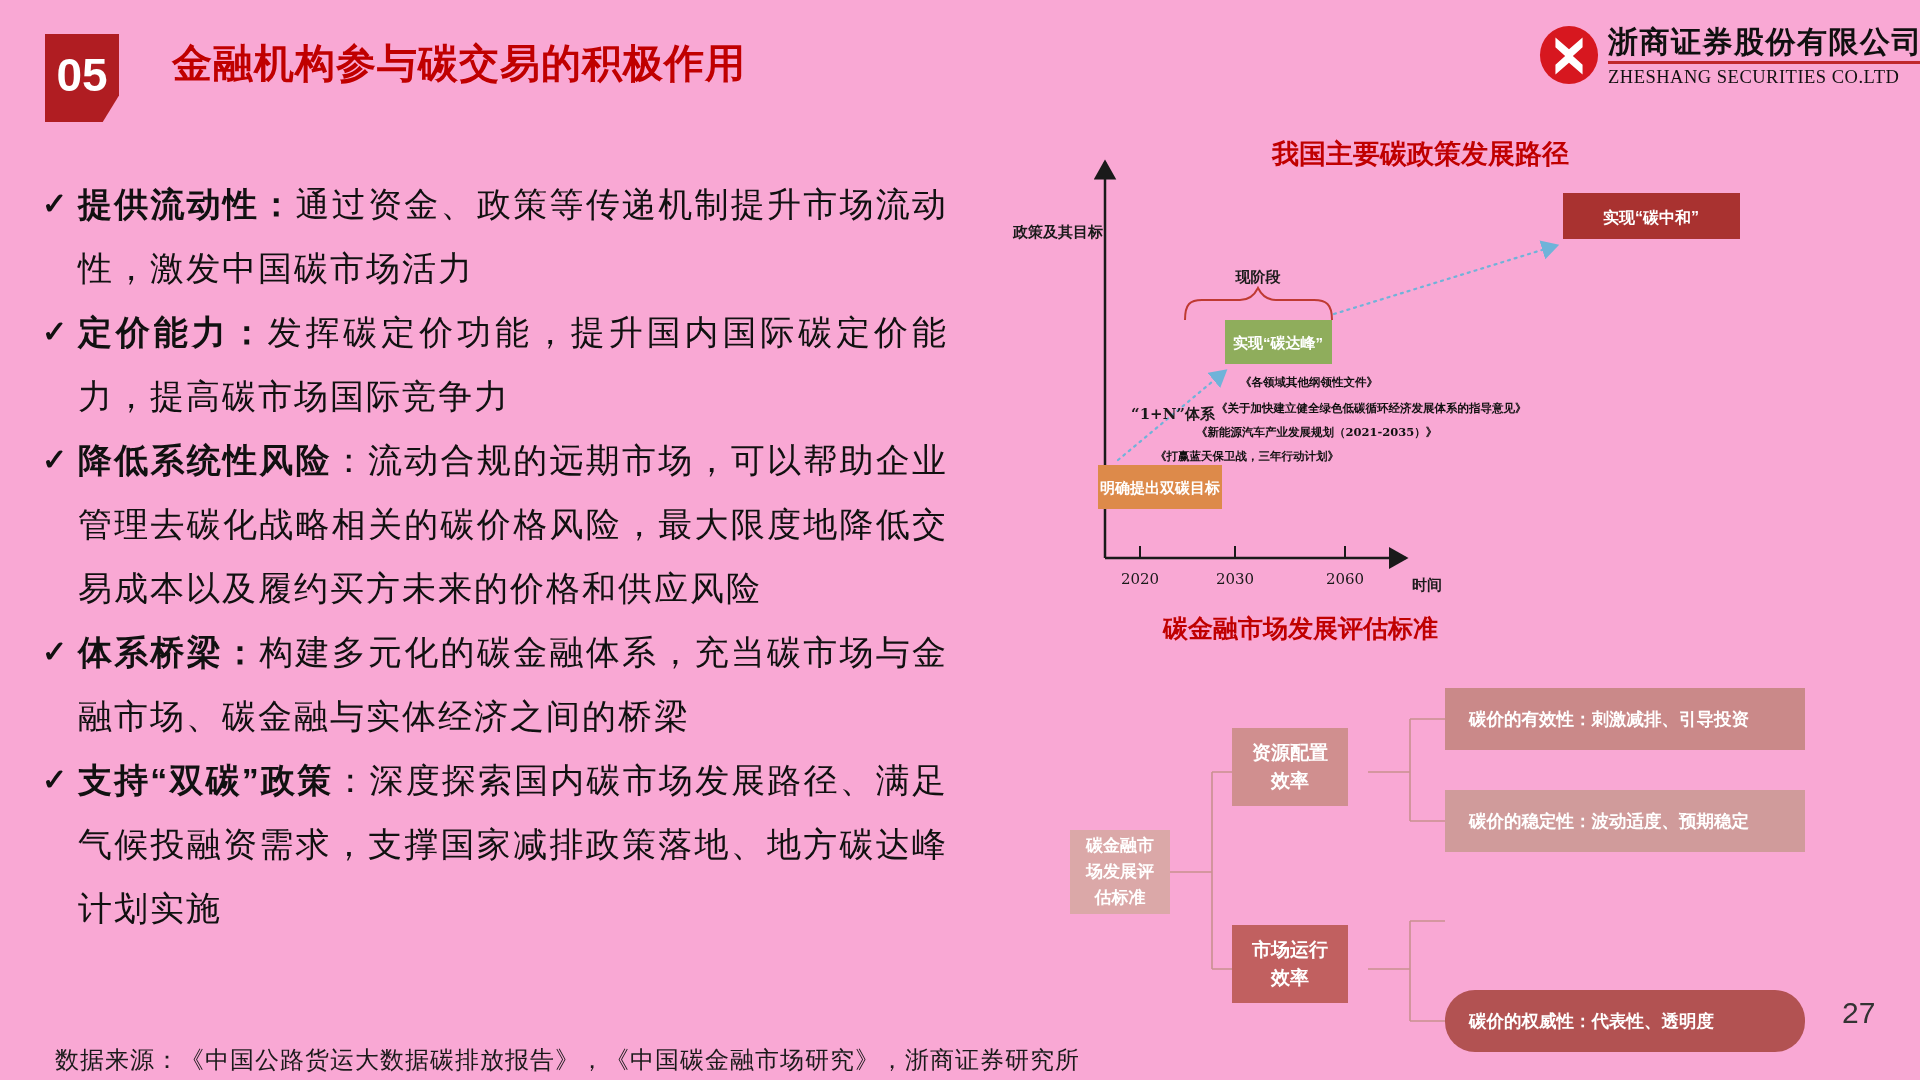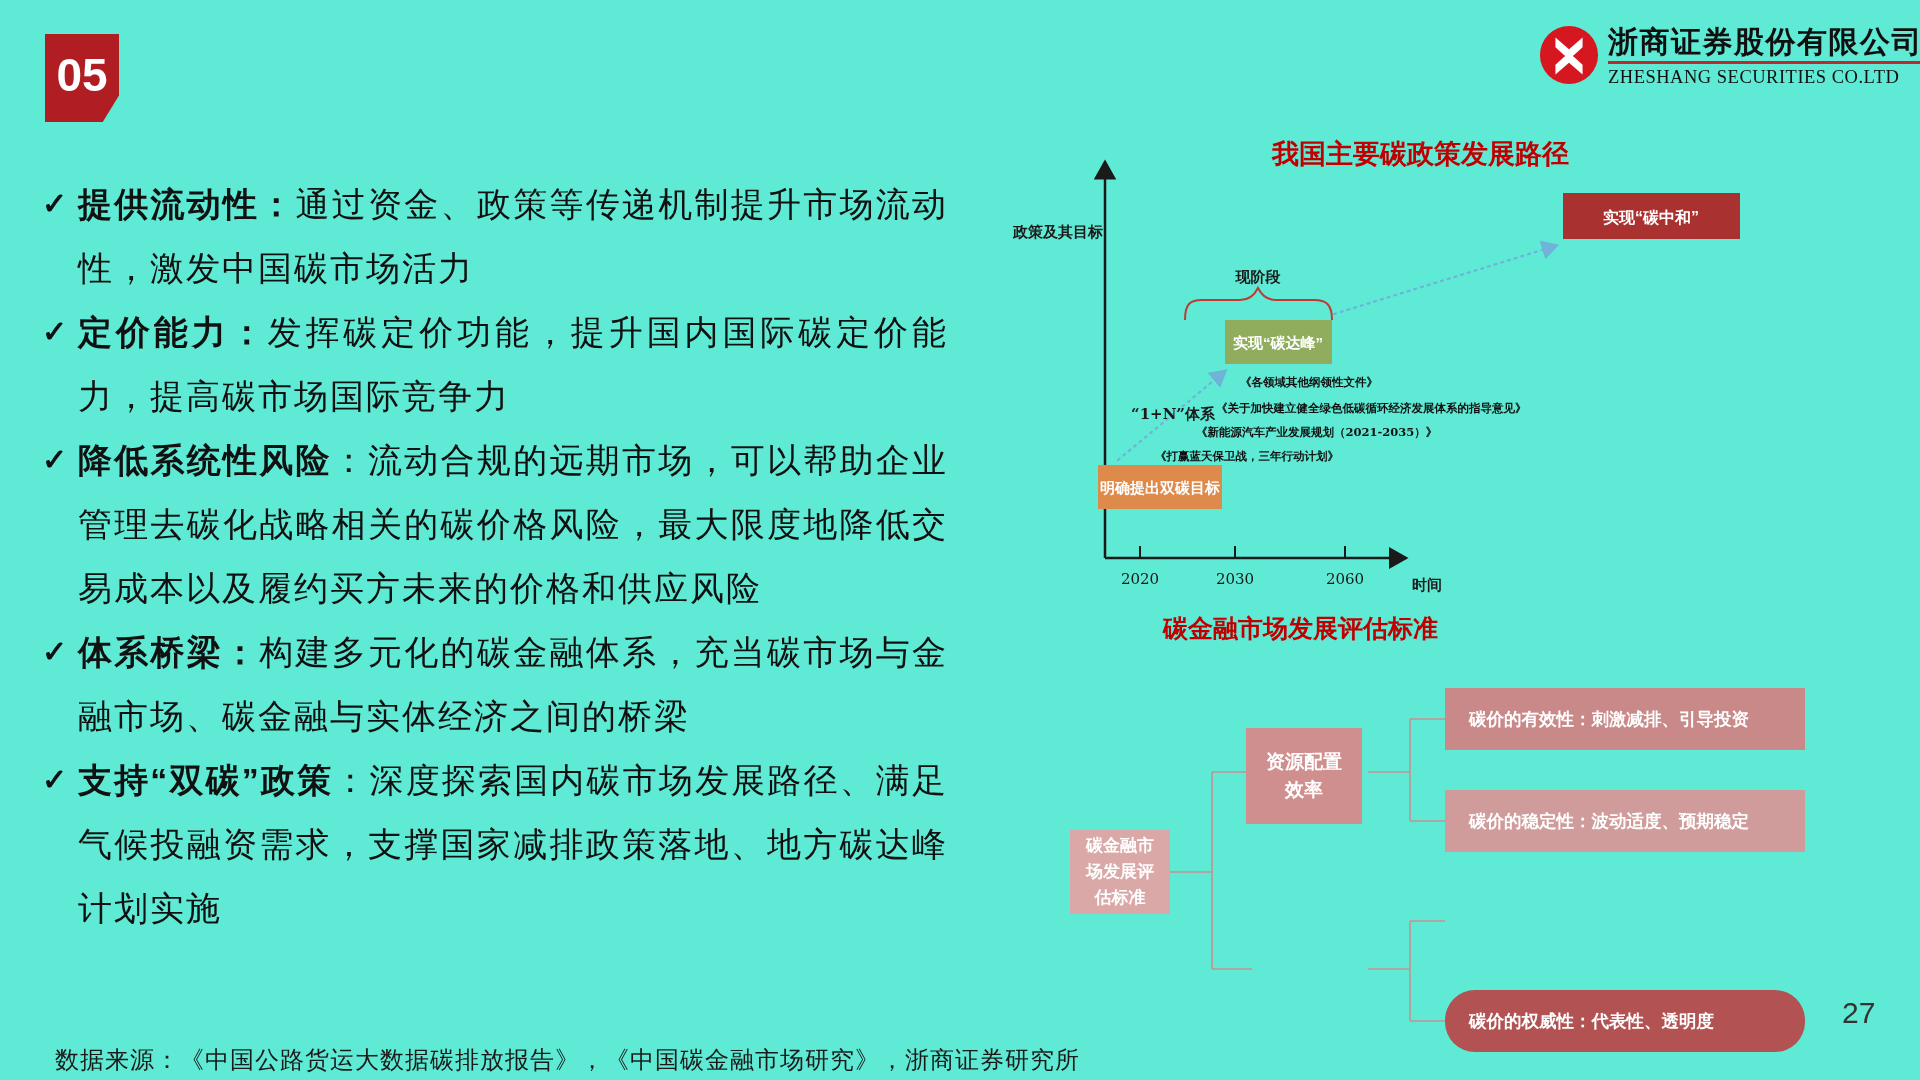--- a/index.html
+++ b/index.html
@@ -1,16 +1,16 @@
 <!DOCTYPE html>
 <html><head>
 <meta charset="utf-8">
 <style>
   html,body{margin:0;padding:0;background:#ffffff;}
-  .slide{position:relative;width:1920px;height:1080px;background:#5eead4;overflow:hidden;
+  .slide{position:relative;width:1920px;height:1080px;background:#f9a8d4;overflow:hidden;
          font-family:"Liberation Sans",sans-serif;color:#111;}
   .abs{position:absolute;}
 
   
   .num-box{left:45px;top:34px;width:74px;height:88px;background:#b01d22;
            clip-path:polygon(0 0,100% 0,100% 70%,78% 100%,0 100%);
            color:#fff;font-size:46px;font-weight:bold;display:flex;align-items:flex-start;
            justify-content:center;padding-top:14px;box-sizing:border-box;}
   .slide-title{left:172px;top:36px;font-size:40px;font-weight:bold;color:#c00000;letter-spacing:1px;}
 
@@ -40,21 +40,21 @@
   .tick-lab{font-family:"DejaVu Serif","Liberation Serif",serif;fill:#1a1a1a;}
   .doc{font-family:"DejaVu Serif","Liberation Serif",serif;font-weight:bold;font-size:11.5px;fill:#111;}
   .boxlab{font-family:"Liberation Sans",sans-serif;font-weight:bold;fill:#ffffff;}
 
   
   .tree{left:860px;top:650px;width:1060px;height:430px;}
   .tree svg{position:absolute;left:0;top:0;}
   .tree .box{position:absolute;color:#fff;font-weight:bold;display:flex;align-items:center;
              justify-content:flex-start;text-align:center;box-sizing:border-box;}
   .root {left:210px;top:180px;width:100px;height:84px;background:#dba8a8;font-size:17px;line-height:26px;padding:0 13px;}
-  .mid  {left:386px;width:116px;height:96px;font-size:19px;line-height:28px;padding:0 14px;}
+  .mid  {left:372px;width:116px;height:78px;font-size:19px;line-height:28px;padding:0 14px;}
   .mid1 {top:78px;background:#d08f8f;}
   .mid2 {top:275px;background:#c16060;}
   .leaf {left:585px;width:360px;height:62px;justify-content:flex-start;padding-left:24px;
          font-size:17.5px;font-weight:normal;white-space:nowrap;}
   .leaf .h{font-weight:bold;}
   .leaf1{top:38px;background:#ca8989;}
   .leaf2{top:140px;background:#d09b9b;}
   .leaf3{top:240px;background:#b25252;}
   .leaf4{top:340px;background:#b25252;border-radius:30px;}
 
@@ -63,20 +63,21 @@
   .pagenum{left:1842px;top:996px;font-size:30px;color:#333;}
 </style>
 </head>
 <body>
 
 <div class="slide">
 
   <div class="abs num-box">
     <span>05</span>
   </div>
+  <div class="abs slide-title">金融机构参与碳交易的积极作用</div>
 
   <div class="abs logo">
     <svg class="logo-mark" viewBox="0 0 64 64">
       <circle cx="32" cy="32" r="30" fill="#d7171f"></circle>
       <path d="M18 14 L32 26 L46 14 L46 24 L36 33 L46 42 L46 52 L32 40 L18 52 L18 42 L28 33 L18 24 Z" fill="#ffffff"></path>
     </svg>
     <div class="logo-text">
       <div class="logo-cn">浙商证券股份有限公司</div>
       <div class="logo-rule"></div>
       <div class="logo-en">ZHESHANG SECURITIES CO.LTD</div>
@@ -156,20 +157,21 @@
 
   <div class="abs tree">
     <svg width="1060" height="430" viewBox="0 0 1060 430">
       <path d="M310,222 H352 M352,122 V319 M352,122 H392 M352,319 H392
                M508,122 H550 M550,69 V171 M550,69 H585 M550,171 H585
                M508,319 H550 M550,271 V371 M550,271 H585 M550,371 H585" stroke="#c9908f" stroke-width="1.6" fill="none"></path>
     </svg>
 
     <div class="box root">碳金融市场发展评估标准</div>
     <div class="box mid mid1">资源配置效率</div>
+    <div class="box mid mid2">市场运行效率</div>
 
     <div class="box leaf leaf1">
       <span class="h">碳价的有效性：</span>
       <span>刺激减排、引导投资</span>
     </div>
     <div class="box leaf leaf2">
       <span class="h">碳价的稳定性：</span>
       <span>波动适度、预期稳定</span>
     </div>
     <div class="box leaf leaf4">

